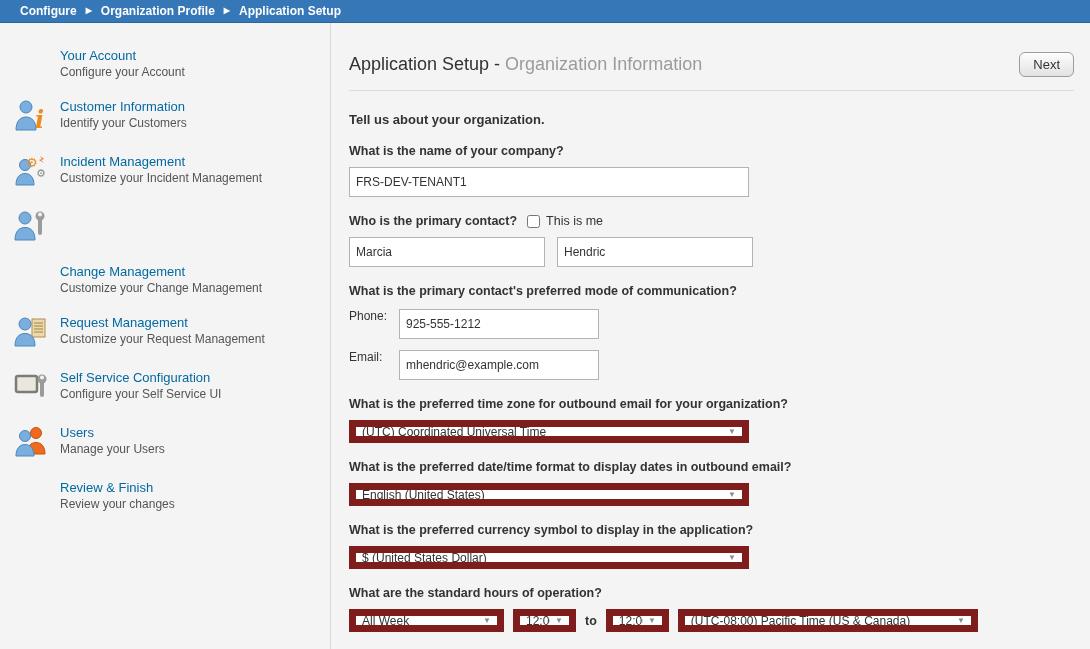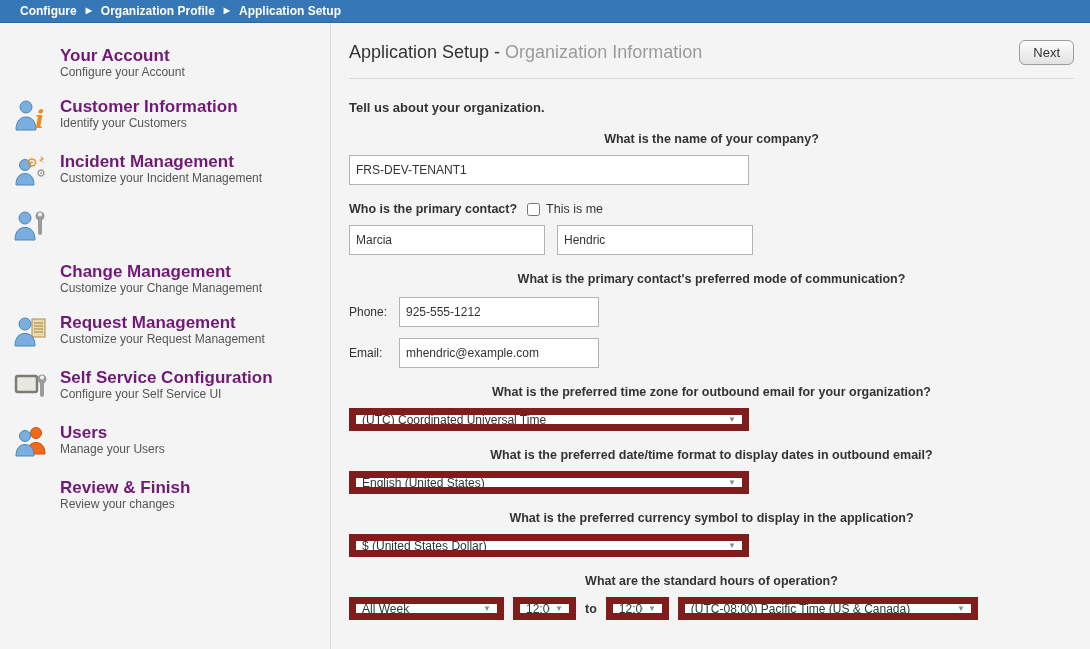--- a/index.html
+++ b/index.html
@@ -11,57 +11,57 @@
     height:23px; background:#3577b7; border-bottom:1px solid #2b659d;
     display:flex; align-items:center; padding-left:20px;
     color:#fff; font-size:12px; font-weight:bold;
   }
   .crumb { cursor:pointer; }
   .crumb-sep { font-size:8px; margin:0 9px; position:relative; top:-1px; }
 
   
   .layout { display:flex; height:626px; }
   .sidebar { width:331px; flex:0 0 331px; border-right:1px solid #d9d9d9; padding-top:24px; }
-  .main { flex:1; padding:0 16px 0 18px; }
+  .main { flex:1; padding:12px 16px 0 18px; }
 
   
   .side-item { display:flex; align-items:flex-start; margin:0 0 17px 14px; min-height:34px; cursor:pointer; }
   .side-icon { width:46px; flex:0 0 46px; padding-top:1px; }
-  .side-title { font-size:17px; font-weight:bold; color:#701a75; line-height:15px; padding-top:1px; }
+  .side-title { font-size:13px; font-weight:normal; color:#0369a1; line-height:15px; padding-top:1px; }
   .side-sub { font-size:12px; color:#555; line-height:15px; margin-top:2px; }
 
   
   .main-header { display:flex; align-items:center; justify-content:space-between; padding:17px 0 13px 0; }
   .page-title { font-size:18px; font-weight:normal; color:#333; }
   .page-title .sub { color:#9b9b9b; }
   .next-btn {
     font-family:"Liberation Sans", sans-serif;
     font-size:13px; color:#333; padding:4px 13px;
     background:linear-gradient(#fdfdfd,#e2e2e2); border:1px solid #9d9d9d;
     border-radius:6px; cursor:pointer;
   }
   .rule { border-top:1px solid #dcdcdc; }
 
   
   .intro { font-size:13px; font-weight:bold; margin-top:21px; }
-  .q { font-size:12.5px; font-weight:bold; margin:17px 0 9px 0;text-align:center; }
+  .q { font-size:12.5px; font-weight:bold; margin:17px 0 9px 0; }
   .q-row { display:flex; align-items:center; margin:17px 0 9px 0; }
   .chk { width:13px; height:13px; margin:0 6px 0 10px; accent-color:#bbb; }
   .chk-label { font-size:12.5px; font-weight:normal; color:#333; }
 
   .text-input {
     height:30px; border:1px solid #b3b3b3; background:#fff;
     font-family:"Liberation Sans", sans-serif; font-size:12px; color:#333;
     padding:0 6px;
   }
   .w400 { width:400px; }
   .name-row { display:flex; gap:12px; }
   .name-row .text-input { width:196px; }
 
-  .labeled-row { display:flex; align-items:center; margin-bottom:6px;margin-top:11px; }
+  .labeled-row { display:flex; margin-bottom:6px;margin-top:11px; }
   .field-label { width:50px; font-size:12px; color:#333; }
   .labeled-row .text-input { width:200px; }
 
   .select {
     display:flex; align-items:center; height:23px;
     border:7px solid #7f1d1d; background:#fff; padding:0 6px;
     font-size:12px; color:#333; cursor:pointer; overflow:hidden; white-space:nowrap;
   }
   .select .txt { flex:1; overflow:hidden; }
   .select .arrow { color:#8b8b8b; font-size:8px; margin-left:5px; flex:0 0 auto; }

